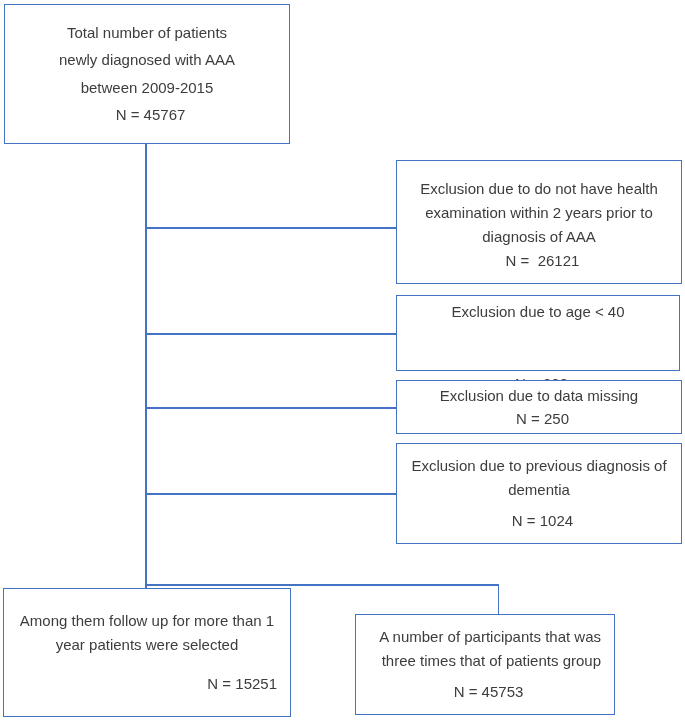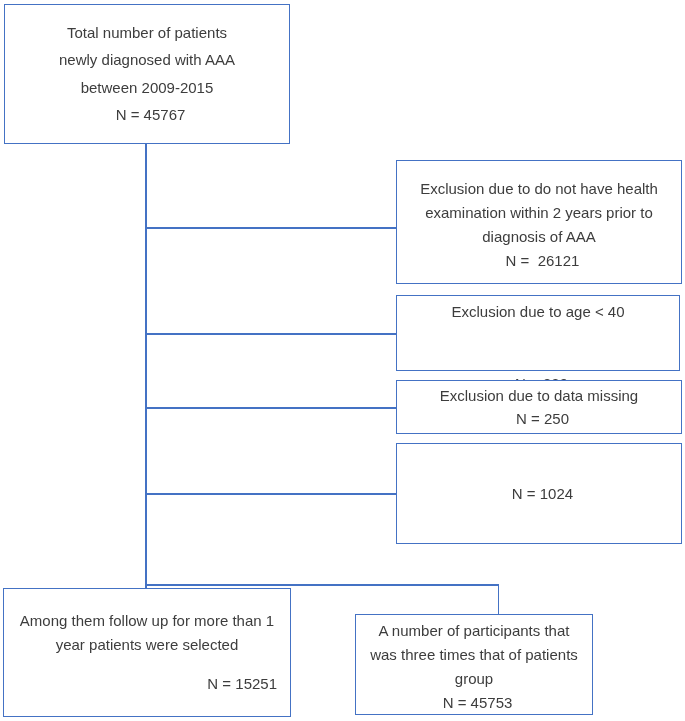--- a/index.html
+++ b/index.html
@@ -42,21 +42,21 @@
   .h-line { height: 1.5px; }
   .v-line { width: 1.5px; }
 
   
   .box-source   { left: 4px;   top: 4px;   width: 286px; height: 140px; padding: 12px 8px; }
   .box-excl-1   { left: 396px; top: 160px; width: 286px; height: 124px; padding: 16px 10px; }
   .box-excl-2   { left: 396px; top: 295px; width: 284px; height: 76px;  padding: 4px 10px; gap: 48px; }
   .box-excl-3   { left: 396px; top: 380px; width: 286px; height: 54px;  padding: 2px 6px; line-height: 1.45; }
   .box-excl-4   { left: 396px; top: 443px; width: 286px; height: 101px; padding: 4px 10px; }
   .box-out-left { left: 3px;   top: 588px; width: 288px; height: 129px; padding: 4px 13px; align-items: flex-end; }
-  .box-out-right{ left: 355px; top: 614px; width: 238px; height: 101px; padding: 4px 13px; }
+  .box-out-right{ left: 355px; top: 614px; width: 260px; height: 101px; padding: 4px 13px; text-align: right; }
 
   
   .trunk        { left: 145px; top: 144px; height: 441px; }
   .branch-1     { left: 145px; top: 227px; width: 251px; }
   .branch-2     { left: 145px; top: 333px; width: 251px; }
   .branch-3     { left: 145px; top: 407px; width: 251px; }
   .branch-4     { left: 145px; top: 493px; width: 251px; }
   .split        { left: 145px; top: 584px; width: 354px; }
   .drop-left    { left: 145px; top: 584px; height: 31px; }
   .drop-right   { left: 497.5px; top: 584px; height: 30px; }
@@ -91,20 +91,21 @@
     <span>Exclusion due to age &lt; 40</span>
     <span class="n">N = 339</span>
   </div>
 
   <div class="box box-excl-3">
     <span>Exclusion due to data missing</span>
     <span class="n">N = 250</span>
   </div>
 
   <div class="box box-excl-4">
+    <span>Exclusion due to previous diagnosis of dementia</span>
     <span class="n">N = 1024</span>
   </div>
 
   <div class="box box-out-left">
     <span>Among them follow up for more than 1 year patients were selected</span>
     <span class="n">N = 15251</span>
   </div>
 
   <div class="box box-out-right">
     <span>A number of participants that was three times that of patients group</span>

